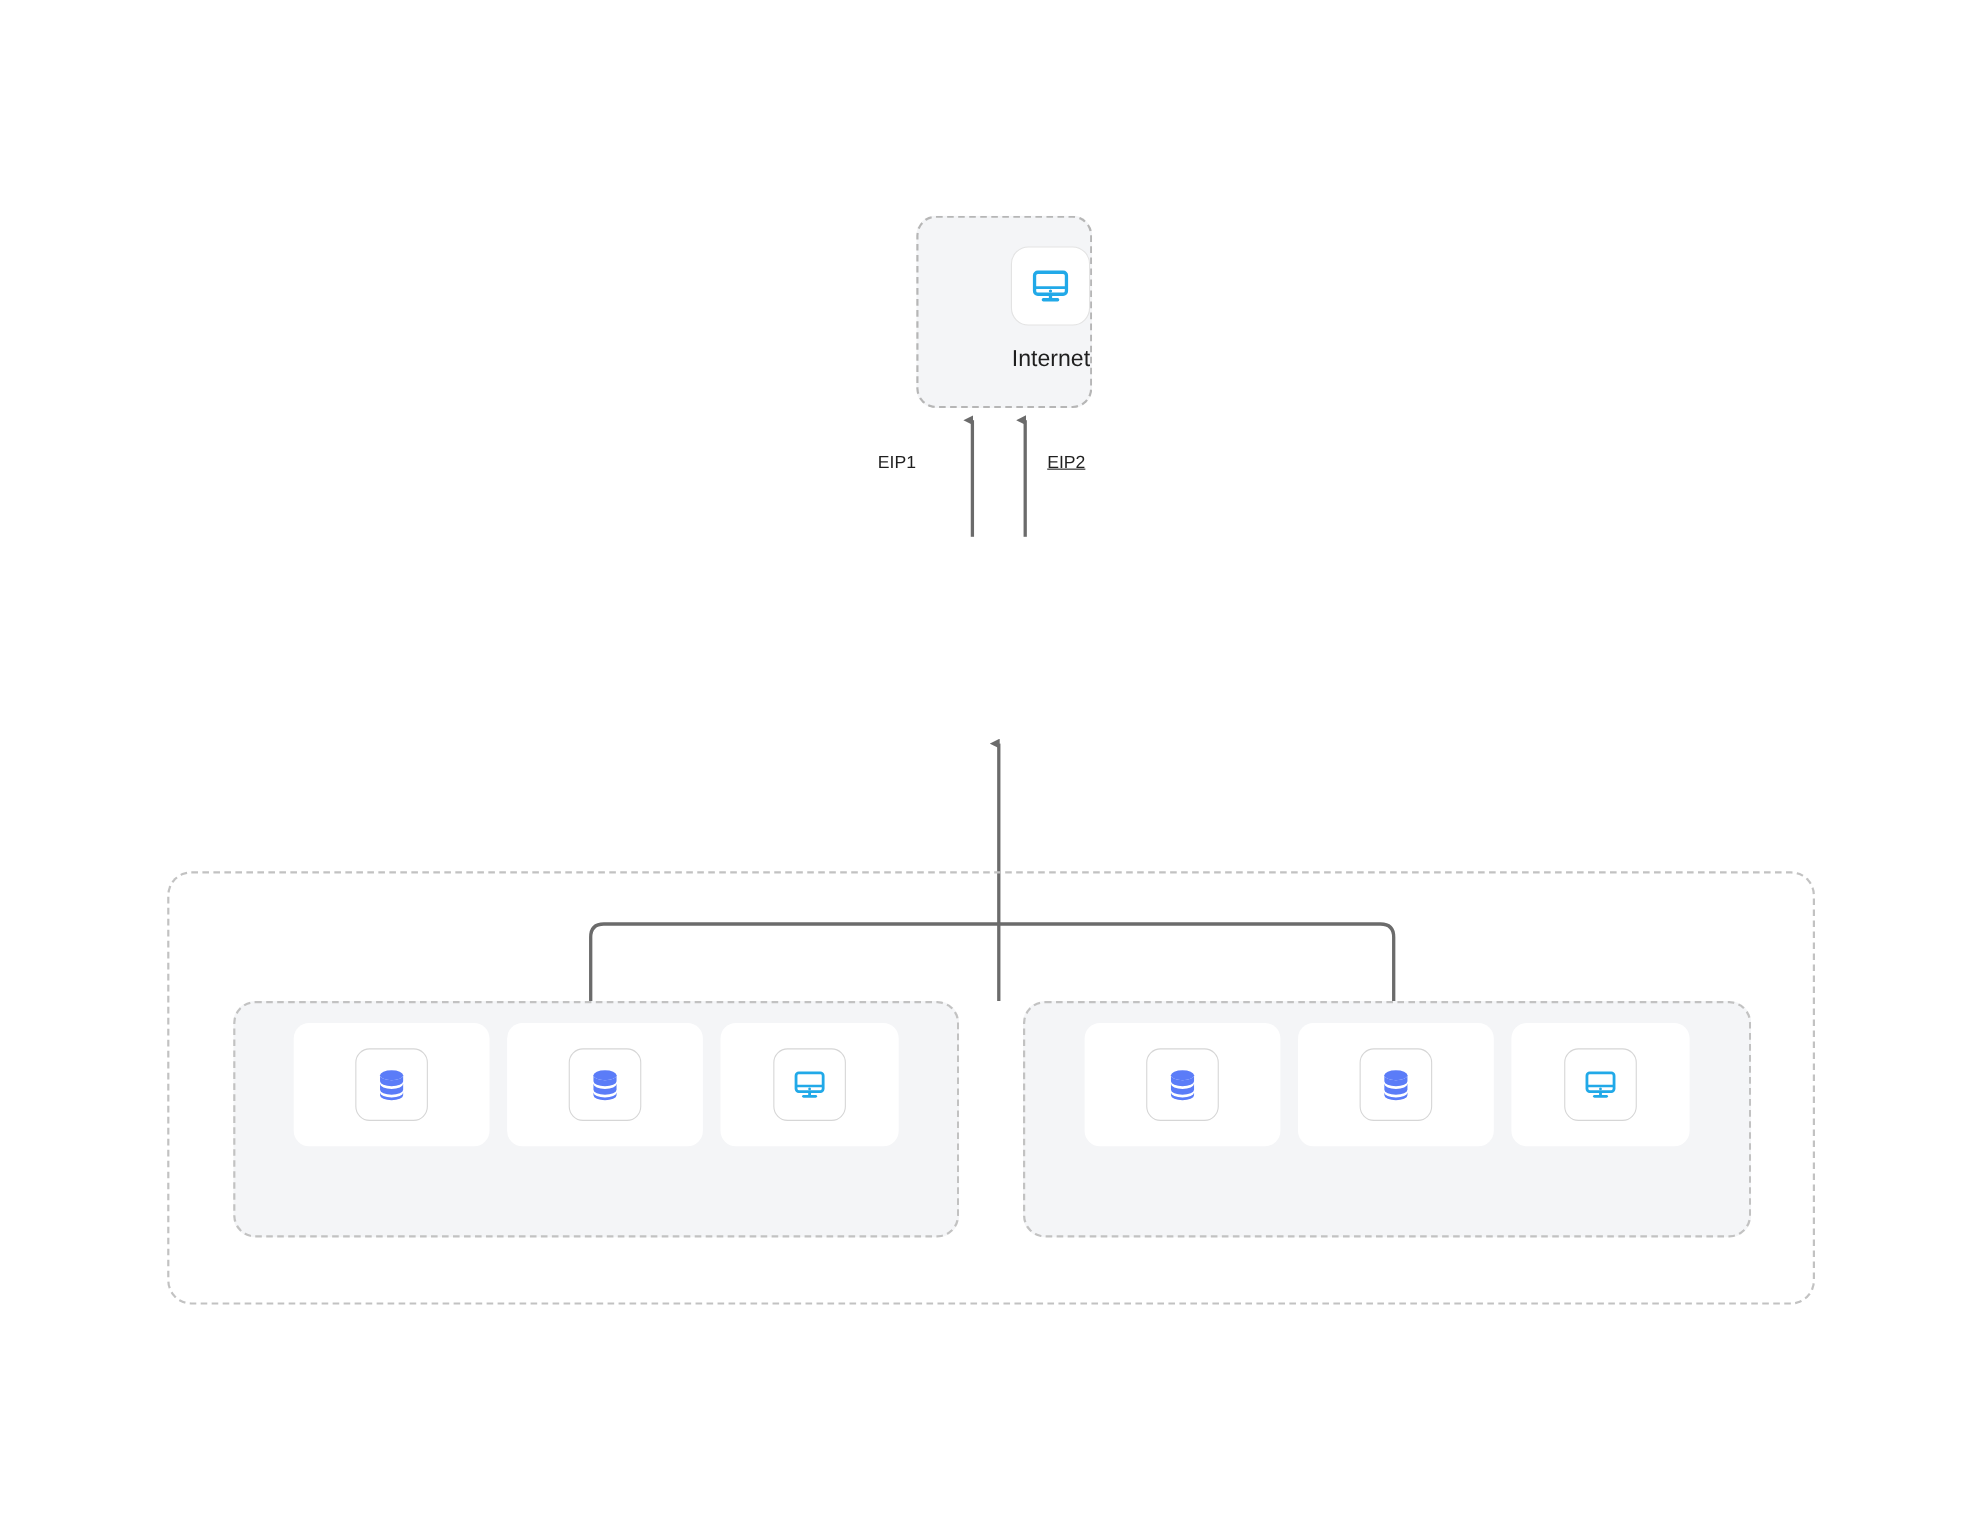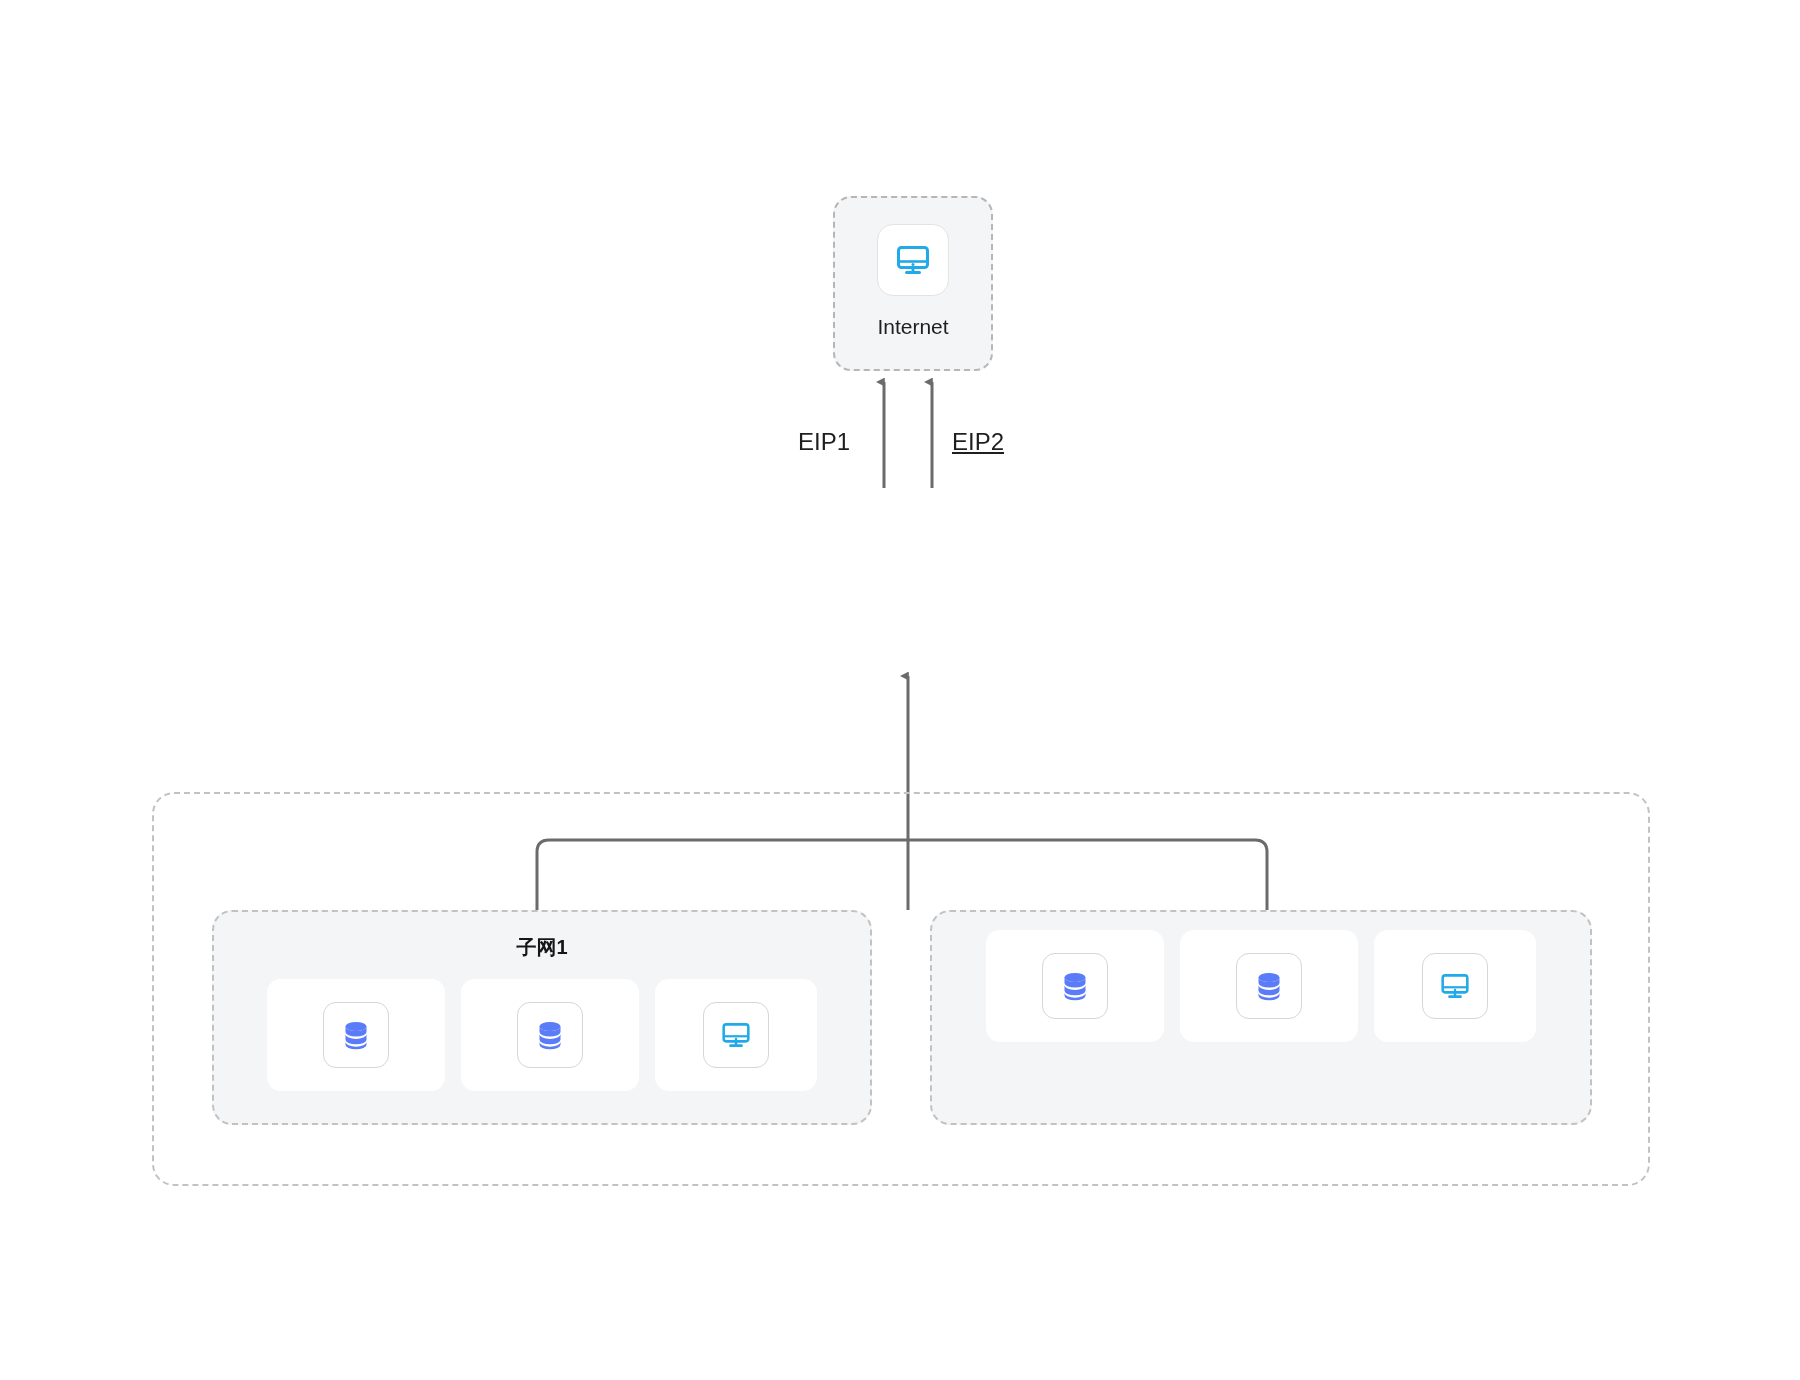--- a/index.html
+++ b/index.html
@@ -36,21 +36,21 @@
   
   .node-box {
     position: absolute;
     box-sizing: border-box;
     border: 2px dashed #b6b6b6;
     background: #f4f5f7;
     border-radius: 18px;
     z-index: 3;
     display: flex;
     flex-direction: column;
-    align-items: center;
+    align-items: flex-end;
   }
 
   
   #internet-node {
     left: 833px;
     top: 196px;
     width: 160px;
     height: 175px;
     padding-top: 26px;
   }
@@ -82,25 +82,24 @@
     margin-top: 18px;
     font-size: 21px;
     line-height: 1.2;
     color: #1f1f1f;
     white-space: nowrap;
   }
 
   
   .edge-label {
     position: absolute;
-    font-size: 24px;
+    font-size: 16px;
     color: #1f1f1f;
     white-space: nowrap;
     z-index: 4;
-    margin-top: 16px;
   }
   #eip1-label { left: 798px; top: 412px; }
   #eip2-label { left: 952px; top: 412px; text-decoration: underline; }
 
   
   #vpc-container {
     position: absolute;
     left: 152px;
     top: 792px;
     width: 1498px;
@@ -206,21 +205,20 @@
     <div class="node-label">Internet</div>
   </div>
 
 
   <div class="edge-label" id="eip1-label">EIP1</div>
   <div class="edge-label" id="eip2-label">EIP2</div>
 
   <div id="vpc-container"></div>
 
   <div class="subnet-box" id="subnet-1">
-    <div class="subnet-title">子网1</div>
     <div class="resource-row">
 
       <div class="resource-card">
         <div class="resource-tile">
           <span>
             <svg width="34" height="34" viewBox="0 0 34 34">
               <ellipse cx="17" cy="8.5" rx="10.5" ry="4.6" fill="#5b7cf8"></ellipse>
               <path d="M6.5 8.5 v5.4 a10.5 4.6 0 0 0 21 0 v-5.4 a10.5 4.6 0 0 1 -21 0 z" fill="#5b7cf8"></path>
               <path d="M6.5 16.3 v5.4 a10.5 4.6 0 0 0 21 0 v-5.4 a10.5 4.6 0 0 1 -21 0 z" fill="#5b7cf8"></path>
               <path d="M6.5 24.1 v2.6 a10.5 4.6 0 0 0 21 0 v-2.6 a10.5 4.6 0 0 1 -21 0 z" fill="#5b7cf8"></path>

